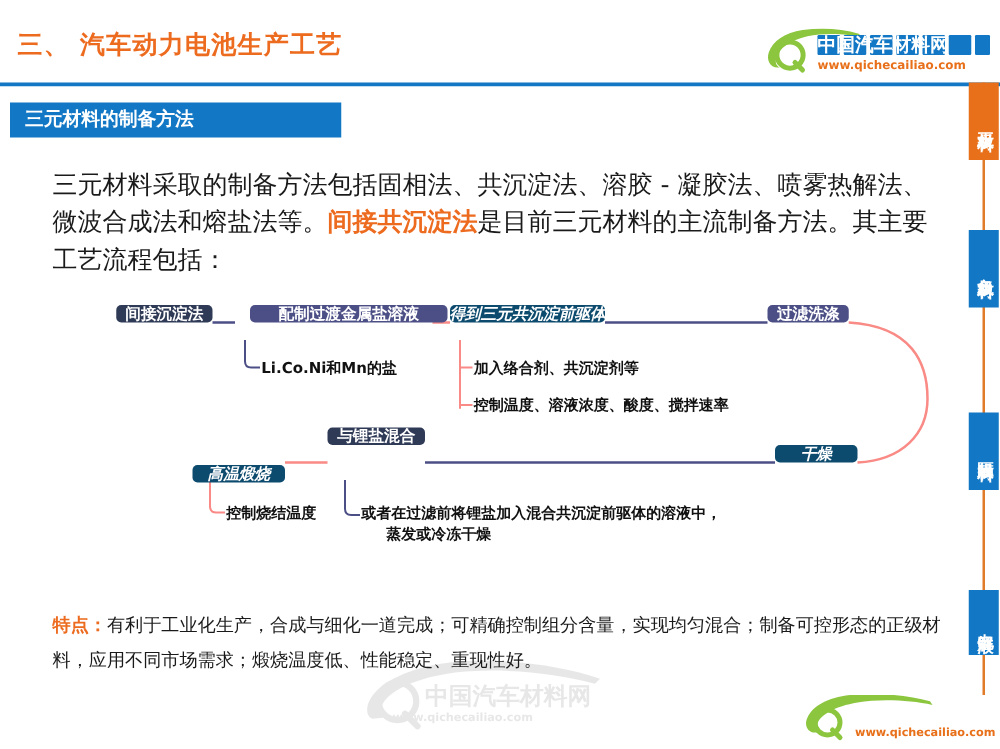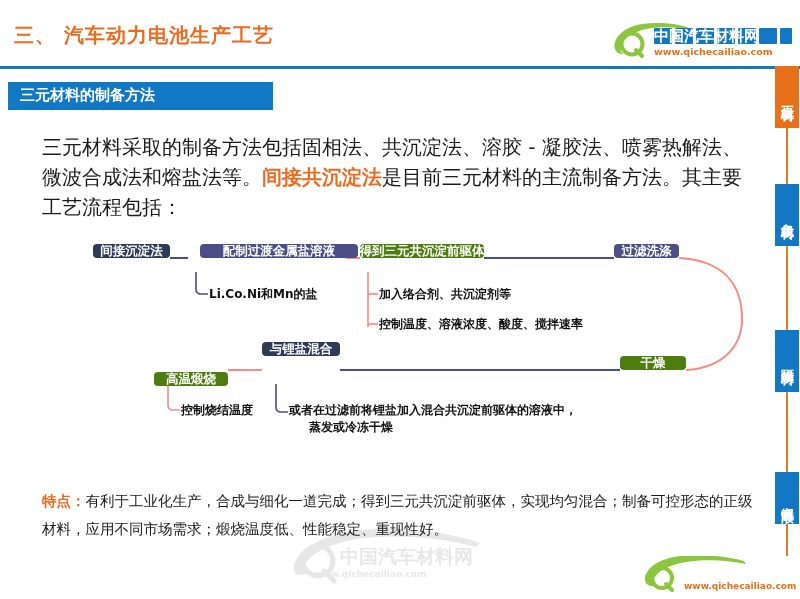--- a/index.html
+++ b/index.html
@@ -50,21 +50,21 @@
   
   .diagram{position:absolute;left:0;top:225px;width:770px;height:240px;}
   .node{
     position:absolute;height:14px;border-radius:4px;
     display:flex;align-items:center;justify-content:center;
     color:#ffffff;font-size:12.5px;font-weight:bold;white-space:nowrap;
     box-sizing:border-box;padding:0 15px;z-index:3;
   }
   .node.navy{background:#2E3A56;}
   .node.purple{background:#4C4F86;}
-  .node.salmon{background:#4d7c0f;}
+  .node.salmon{background:#0c4a6e;font-style:italic;}
   .sub{
     position:absolute;font-size:12px;font-weight:bold;color:#111111;
     white-space:nowrap;z-index:3;line-height:17px;
   }
   .conn{position:absolute;z-index:1;}
   .wm{
     position:absolute;left:290px;top:298px;width:210px;height:62px;
     opacity:.33;z-index:0;pointer-events:none;
   }
 
@@ -196,21 +196,21 @@
 
     <div class="sub" style="left:209px;top:61px;">Li.Co.Ni和Mn的盐</div>
     <div class="sub" style="left:379px;top:61px;">加入络合剂、共沉淀剂等</div>
     <div class="sub" style="left:379px;top:91px;">控制温度、溶液浓度、酸度、搅拌速率</div>
     <div class="sub" style="left:181px;top:177px;">控制烧结温度</div>
     <div class="sub" style="left:289px;top:177px;">或者在过滤前将锂盐加入混合共沉淀前驱体的溶液中，</div>
     <div class="sub" style="left:289px;top:194px;margin-left:20px;">蒸发或冷冻干燥</div>
   </div>
 
   <div class="feat">
-    <span class="lbl">特点</span><span class="lbl">：</span><span>有利于工业化生产，合成与细化一道完成；得到三元共沉淀前驱体，实现均匀混合；制备可控形态的正级材料，应用不同市场需求；煅烧温度低、性能稳定、重现性好。</span>
+    <span class="lbl">特点</span><span class="lbl">：</span><span>有利于工业化生产，合成与细化一道完成；可精确控制组分含量，实现均匀混合；制备可控形态的正级材料，应用不同市场需求；煅烧温度低、性能稳定、重现性好。</span>
   </div>
 
   <div class="rail"></div>
 
   <div class="vtab orange" style="top:66px;height:62px;">
     <span>正极材料</span>
   </div>
   <div class="vtab blue" style="top:184px;height:62px;">
     <span>负极材料</span>
   </div>

